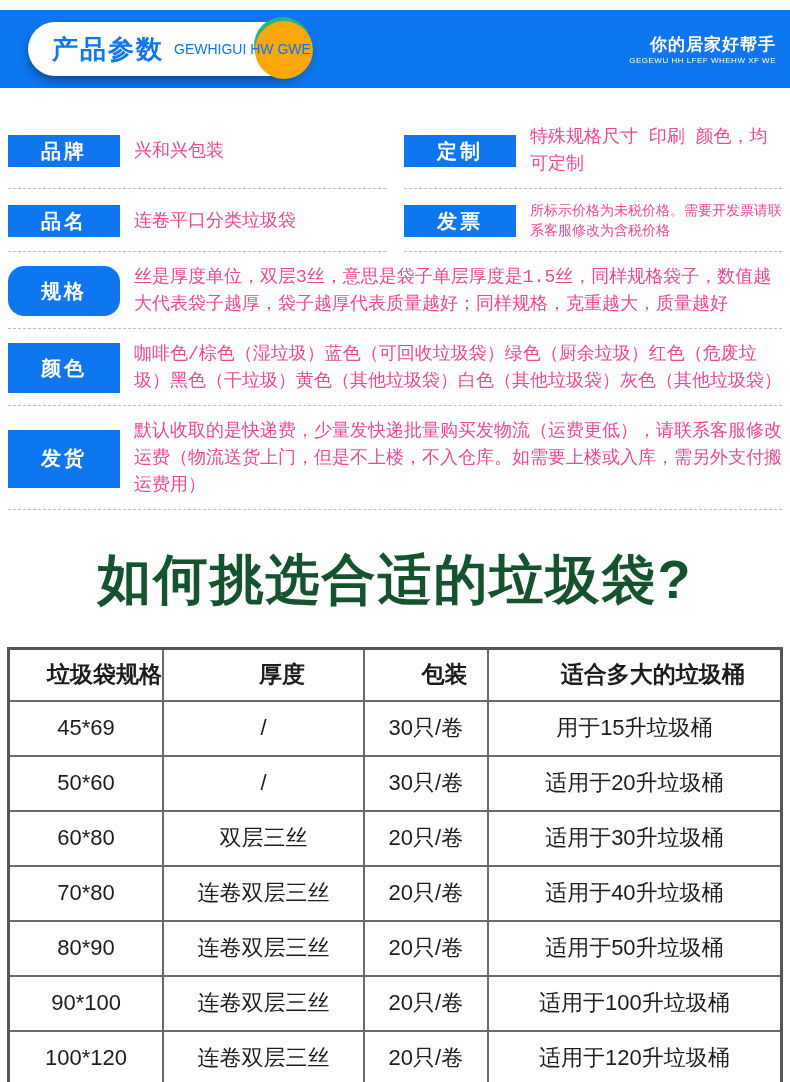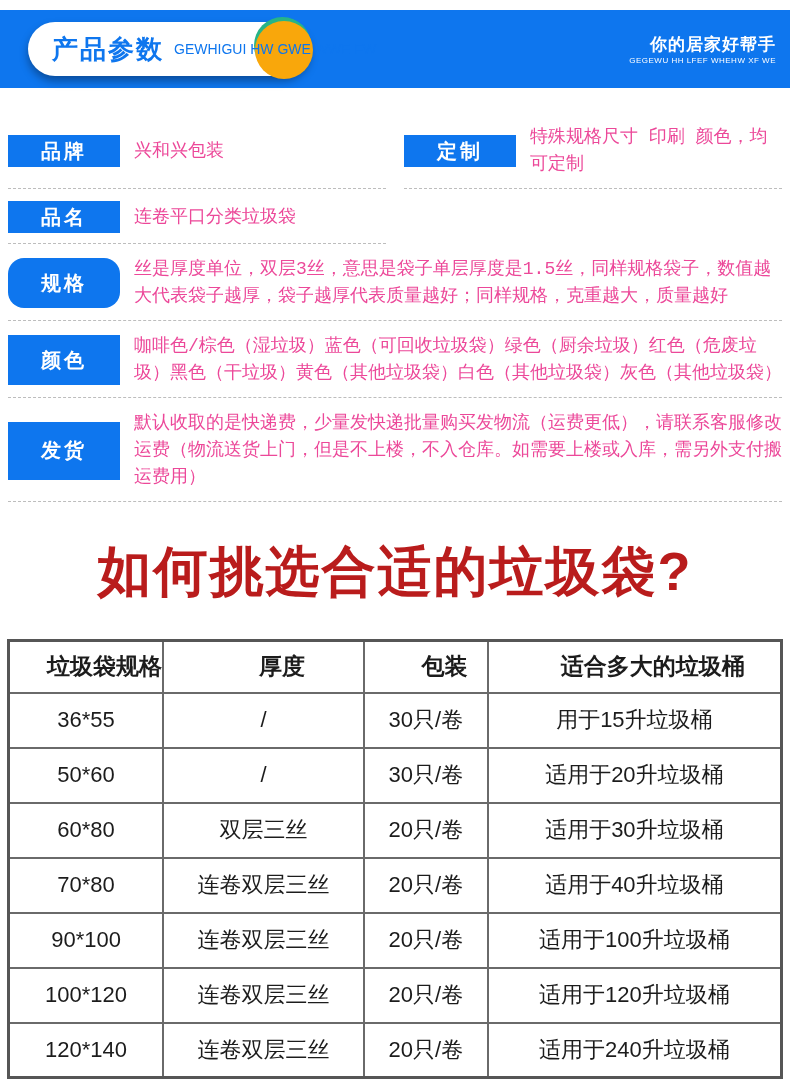--- a/index.html
+++ b/index.html
@@ -31,21 +31,21 @@
          padding-bottom:10px; margin-bottom:12px;}
   .badge{background:var(--blue); color:#fff; font-weight:bold; font-size:20px; letter-spacing:3px;
          width:112px; height:32px; display:flex; align-items:center; justify-content:center; flex-shrink:0;}
   .pvalue{margin-left:14px; font-size:18px; line-height:27px; color:#ec4899;font-family:Liberation Mono, monospace;}
   .grid2 div.param:nth-of-type(4) .pvalue{font-size:14px; line-height:20px;}
   .full-rows div.param:nth-of-type(1) .badge{height:50px;border-radius:16px;}
   .full-rows div.param:nth-of-type(2) .badge{height:50px;}
   .full-rows div.param:nth-of-type(3) .badge{height:58px;}
 
   
-  .section-title{text-align:center; font-size:54px; font-weight:800; color:#b91c1c;
+  .section-title{text-align:center; font-size:54px; font-weight:800; color:#14532d;
                  letter-spacing:2px; margin:34px 0 30px;}
 
   
   table.spec{width:calc(100% - 14px); margin:0 7px; border-collapse:collapse;
              table-layout:fixed; border:3px solid #565656;}
   .spec th,.spec td{border:2px solid var(--tborder); text-align:center; color:var(--text); overflow:hidden;}
   .spec th{height:52px; font-size:23px; font-weight:bold;padding-left:37px;}
   .spec td{height:55px; font-size:22px; font-weight:500;}
   .c1{width:20%;} .c2{width:26%;} .c3{width:16%;} .c4{width:38%;}
 </style>
@@ -78,20 +78,24 @@
         <div class="param">
           <span class="badge">定制</span>
           <span class="pvalue">特殊规格尺寸 印刷 颜色，均可定制</span>
         </div>
 
         <div class="param">
           <span class="badge">品名</span>
           <span class="pvalue">连卷平口分类垃圾袋</span>
         </div>
 
+        <div class="param">
+          <span class="badge">发票</span>
+          <span class="pvalue">所标示价格为未税价格。需要开发票请联系客服修改为含税价格</span>
+        </div>
       </div>
     <div class="full-rows">
 
         <div class="param">
           <span class="badge">规格</span>
           <span class="pvalue">丝是厚度单位，双层3丝，意思是袋子单层厚度是1.5丝，同样规格袋子，数值越大代表袋子越厚，袋子越厚代表质量越好；同样规格，克重越大，质量越好</span>
         </div>
 
         <div class="param">
           <span class="badge">颜色</span>
@@ -118,21 +122,21 @@
       <tr>
         <th>垃圾袋规格</th>
         <th>厚度</th>
         <th>包装</th>
         <th>适合多大的垃圾桶</th>
       </tr>
     </thead>
     <tbody>
 
         <tr>
-          <td>36*55</td>
+          <td>45*69</td>
           <td>/</td>
           <td>30只/卷</td>
           <td>用于15升垃圾桶</td>
         </tr>
 
         <tr>
           <td>50*60</td>
           <td>/</td>
           <td>30只/卷</td>
           <td>适用于20升垃圾桶</td>
@@ -145,20 +149,26 @@
           <td>适用于30升垃圾桶</td>
         </tr>
 
         <tr>
           <td>70*80</td>
           <td>连卷双层三丝</td>
           <td>20只/卷</td>
           <td>适用于40升垃圾桶</td>
         </tr>
 
+        <tr>
+          <td>80*90</td>
+          <td>连卷双层三丝</td>
+          <td>20只/卷</td>
+          <td>适用于50升垃圾桶</td>
+        </tr>
 
         <tr>
           <td>90*100</td>
           <td>连卷双层三丝</td>
           <td>20只/卷</td>
           <td>适用于100升垃圾桶</td>
         </tr>
 
         <tr>
           <td>100*120</td>

